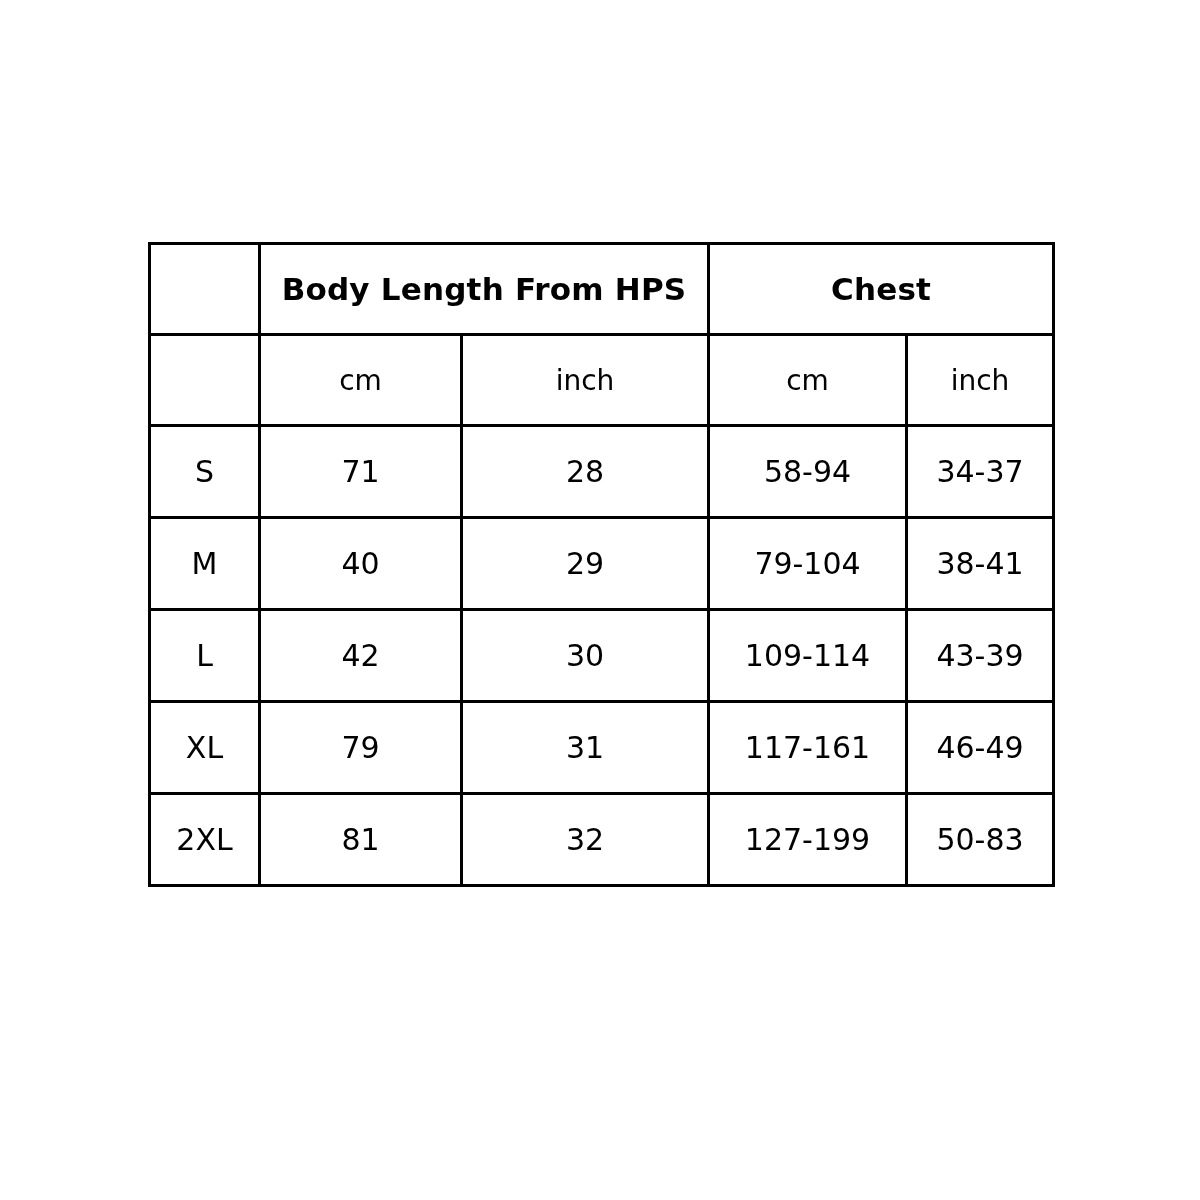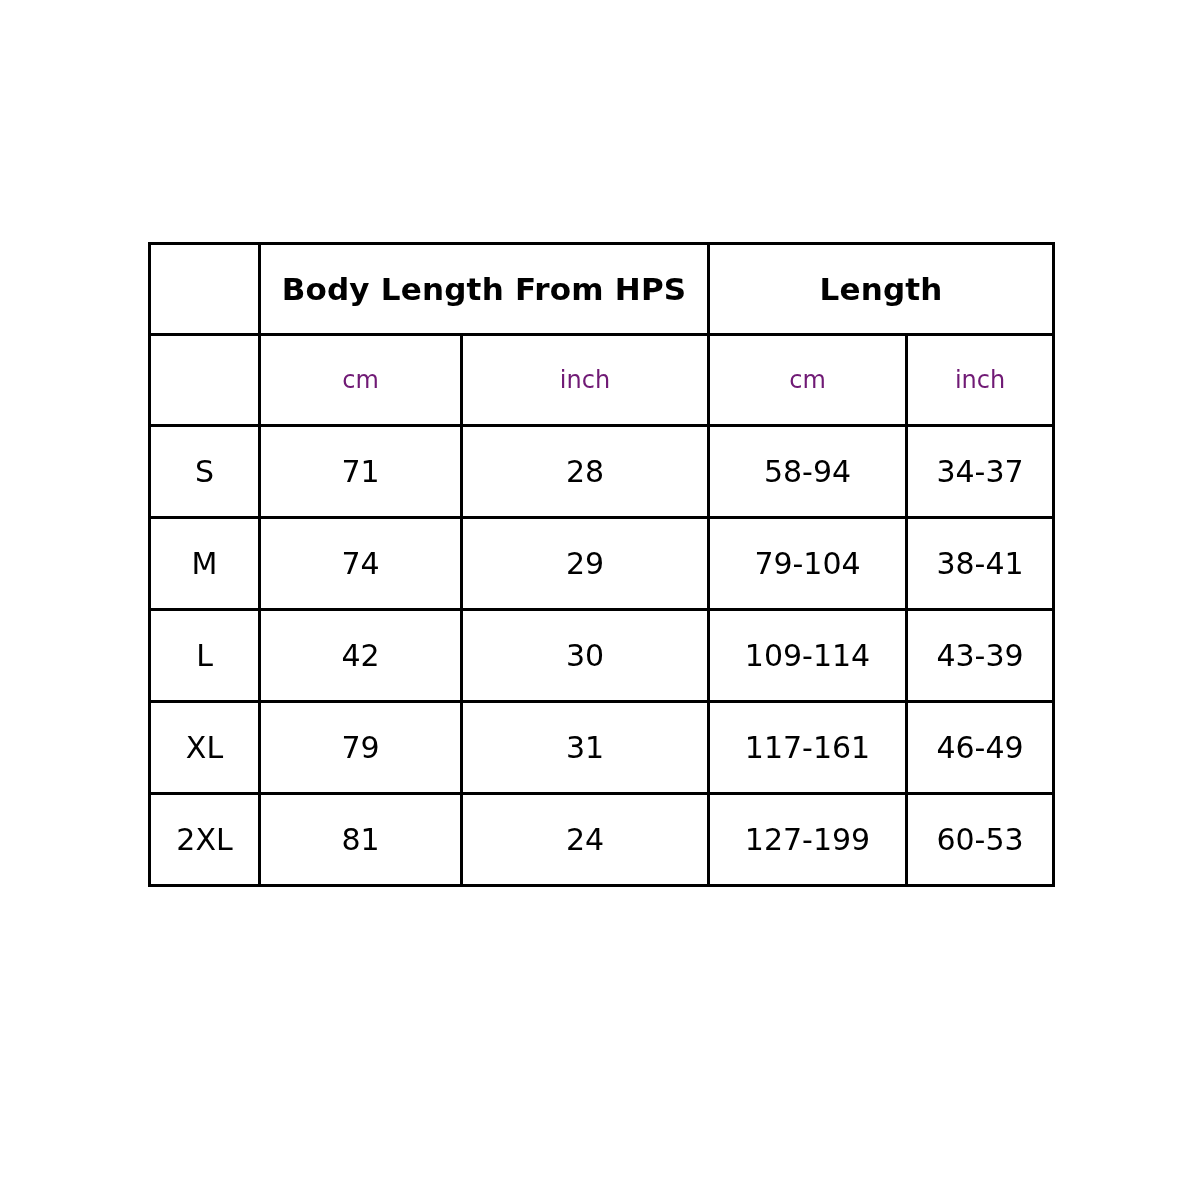--- a/index.html
+++ b/index.html
@@ -51,22 +51,22 @@
   }
 
   tr.group-row td {
     height: 88px;
     font-size: 31px;
     font-weight: bold;
     letter-spacing: 0.2px;
   }
   tr.unit-row td {
     height: 88px;
-    font-size: 24px;
-    color: #701a75;
+    font-size: 28px;
+    color: #000000;
     font-weight: normal;
   }
   tr.data-row td {
     height: 89px;
     font-size: 30px;
   }
   td.size-label {
     font-weight: bold;
     font-size: 30px;
   }
@@ -80,41 +80,41 @@
       <col class="c-size">
       <col class="c-bl-cm">
       <col class="c-bl-in">
       <col class="c-ch-cm">
       <col class="c-ch-in">
     </colgroup>
     <thead>
       <tr class="group-row">
         <td class="corner-blank"></td>
         <td colspan="2">Body Length From HPS</td>
-        <td colspan="2">Length</td>
+        <td colspan="2">Chest</td>
       </tr>
       <tr class="unit-row">
         <td class="unit-blank"></td>
         <td>cm</td>
         <td>inch</td>
         <td>cm</td>
         <td>inch</td>
       </tr>
     </thead>
     <tbody>
       <tr class="data-row">
         <td class="size-label">S</td>
         <td>71</td>
         <td>28</td>
         <td>58-94</td>
         <td>34-37</td>
       </tr>
       <tr class="data-row">
         <td class="size-label">M</td>
-        <td>74</td>
+        <td>40</td>
         <td>29</td>
         <td>79-104</td>
         <td>38-41</td>
       </tr>
       <tr class="data-row">
         <td class="size-label">L</td>
         <td>42</td>
         <td>30</td>
         <td>109-114</td>
         <td>43-39</td>
@@ -122,19 +122,19 @@
       <tr class="data-row">
         <td class="size-label">XL</td>
         <td>79</td>
         <td>31</td>
         <td>117-161</td>
         <td>46-49</td>
       </tr>
       <tr class="data-row">
         <td class="size-label">2XL</td>
         <td>81</td>
-        <td>24</td>
+        <td>32</td>
         <td>127-199</td>
-        <td>60-53</td>
+        <td>50-83</td>
       </tr>
     </tbody>
   </table>
 </div>
 
 </body></html>

